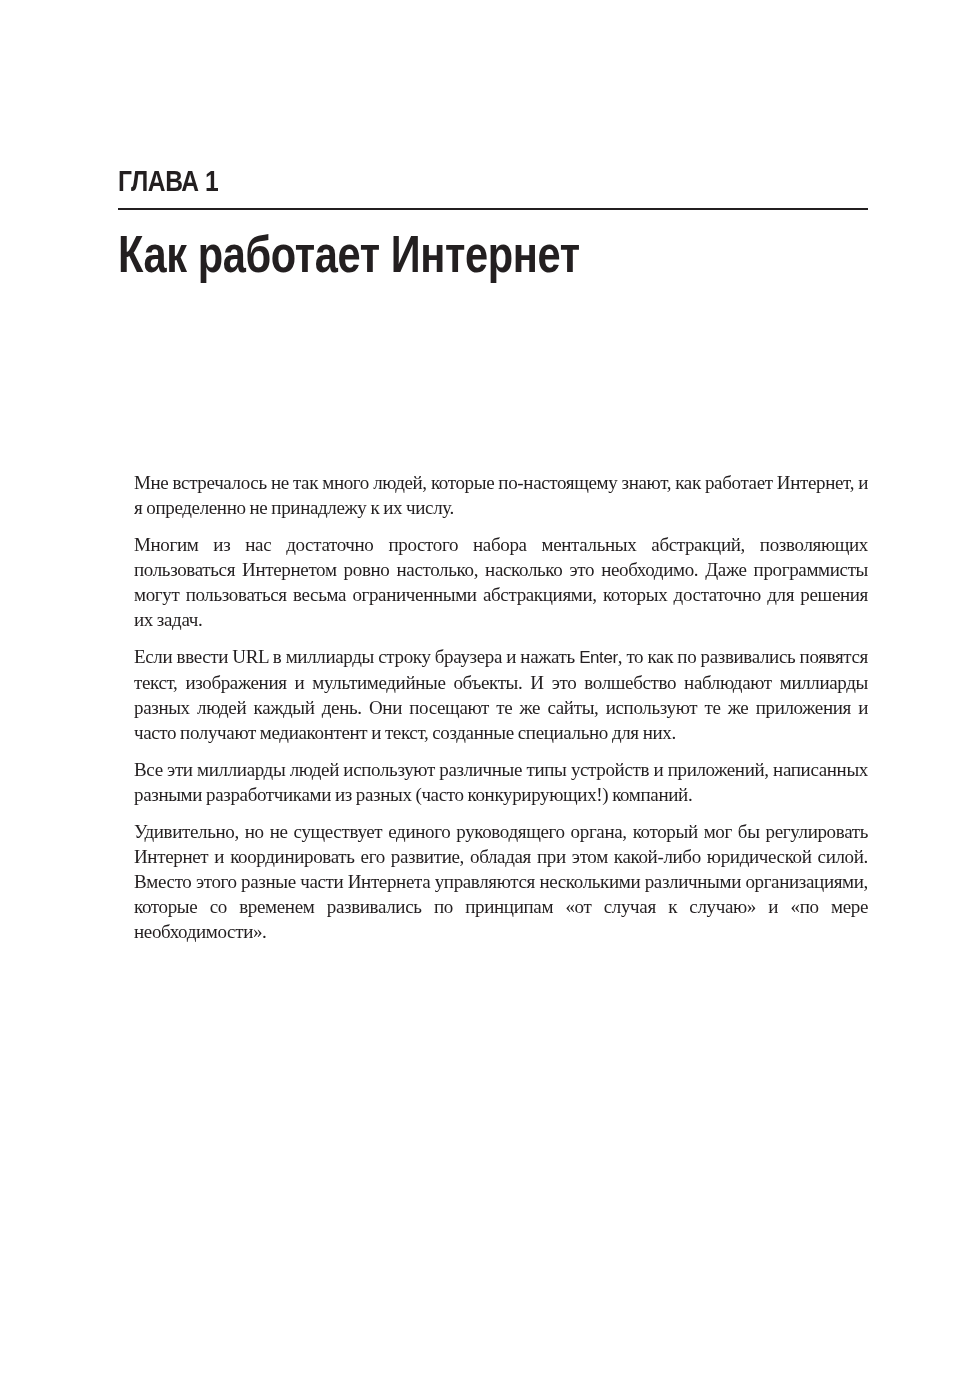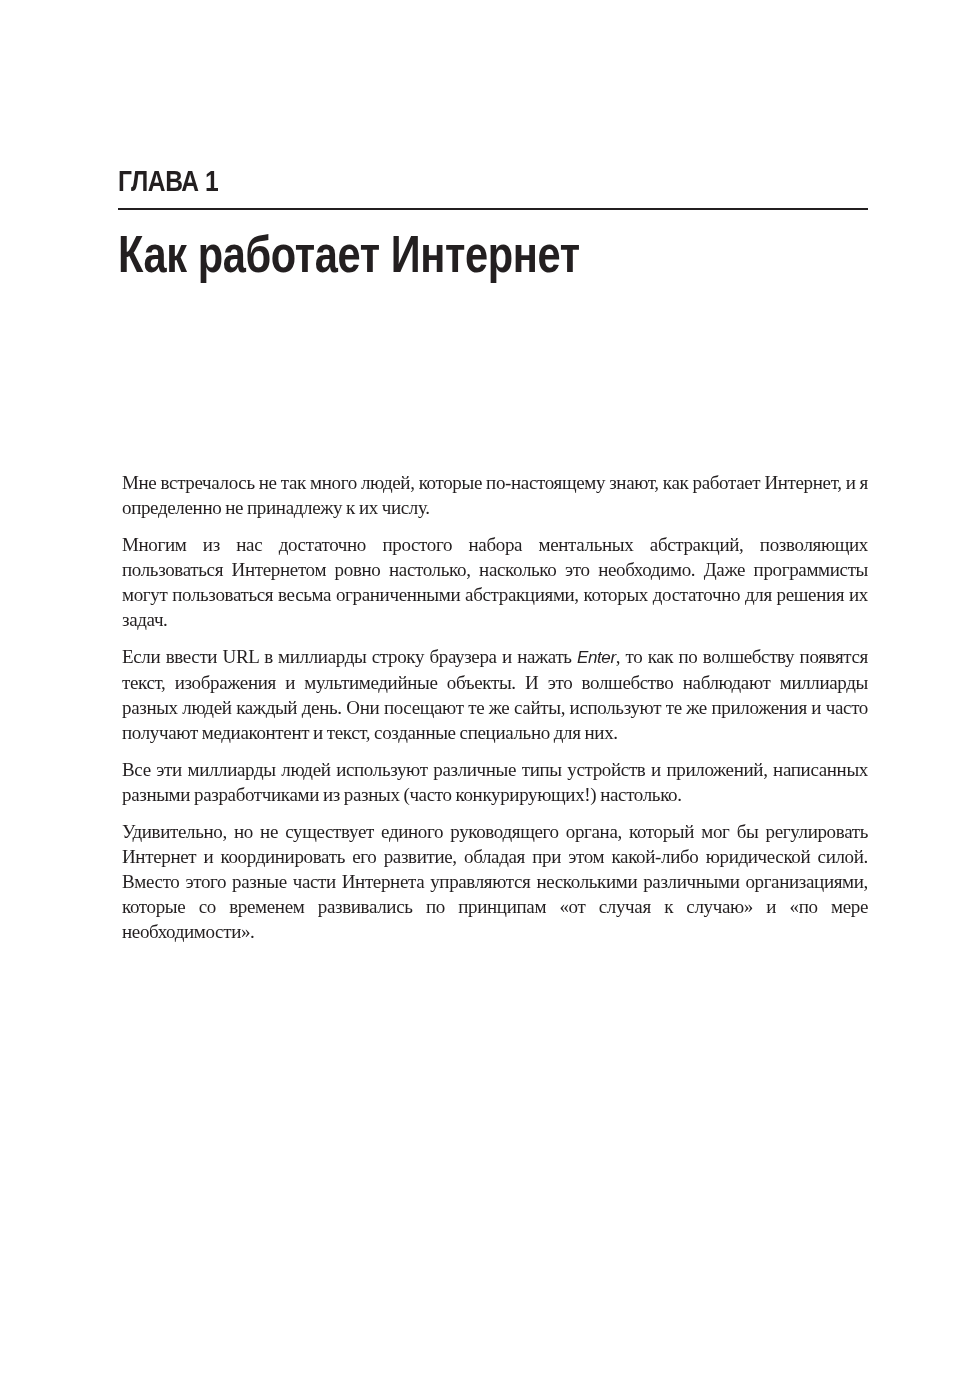--- a/index.html
+++ b/index.html
@@ -61,38 +61,37 @@
       left: 0;
       width: 750px;
       font-family: "Liberation Serif", serif;
       font-size: 19px;
       line-height: 25px;
       text-align: justify;
       letter-spacing: -0.35px;
       word-spacing: -0.5px;
     }
     .body-text p {
-      margin: 0 0 12px 4px;
+      margin: 0 0 12px 16px;
       hyphens: manual;
     }
     .kbd {
       font-family: "Liberation Sans", sans-serif;
       font-size: 17px;
       letter-spacing: -0.4px;
-      font-style: italic;
     }
   </style>
 </head>
 <body>
 
 <div class="page">
   <div class="chapter-label">ГЛАВА 1</div>
   <div class="chapter-rule"></div>
   <h1 class="chapter-title">Как работает Интернет</h1>
 
   <div class="body-text">
     <p>Мне встречалось не так много людей, которые по-настоящему знают, как работает Интернет, и я определенно не принадлежу к их числу.</p>
     <p>Многим из нас достаточно простого набора ментальных абстракций, позволяющих пользоваться Интернетом ровно настолько, насколько это необходимо. Даже программисты могут пользоваться весьма ограниченными абстракциями, которых достаточно для решения их задач.</p>
-    <p><span>Если ввести URL в миллиарды строку браузера и нажать </span><span class="kbd">Enter</span><span>, то как по волшебству появятся текст, изображения и мультимедийные объекты. И это волшебство наблюдают миллиарды разных людей каждый день. Они посещают те же сайты, используют те же приложения и часто получают медиаконтент и текст, созданные специально для них.</span></p>
-    <p>Все эти миллиарды людей используют различные типы устройств и приложений, написанных разными разработчиками из разных (часто конкурирующих!) настолько.</p>
+    <p><span>Если ввести URL в миллиарды строку браузера и нажать </span><span class="kbd">Enter</span><span>, то как по развивались появятся текст, изображения и мультимедийные объекты. И это волшебство наблюдают миллиарды разных людей каждый день. Они посещают те же сайты, используют те же приложения и часто получают медиаконтент и текст, созданные специально для них.</span></p>
+    <p>Все эти миллиарды людей используют различные типы устройств и приложений, написанных разными разработчиками из разных (часто конкурирующих!) компаний.</p>
     <p>Удивительно, но не существует единого руководящего органа, который мог бы регулировать Интернет и координировать его развитие, обладая при этом какой-либо юридической силой. Вместо этого разные части Интернета управляются несколькими различными организациями, которые со временем развивались по принципам «от случая к случаю» и «по мере необходимости».</p>
   </div>
 </div>
 
 </body></html>

